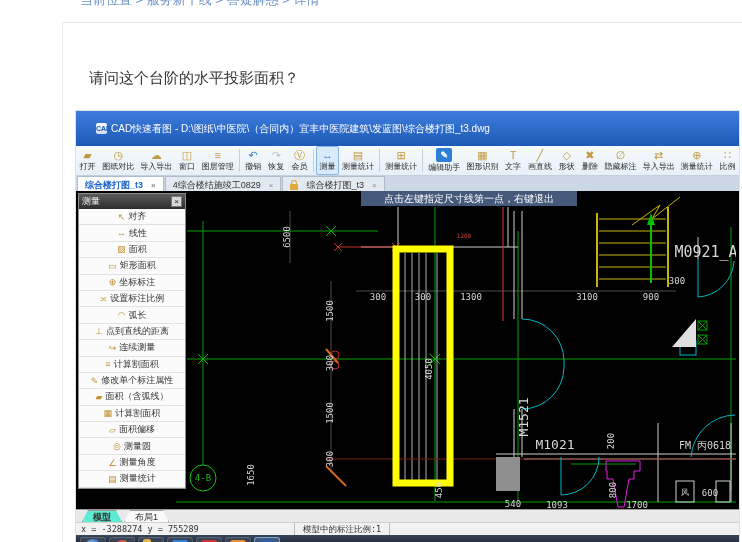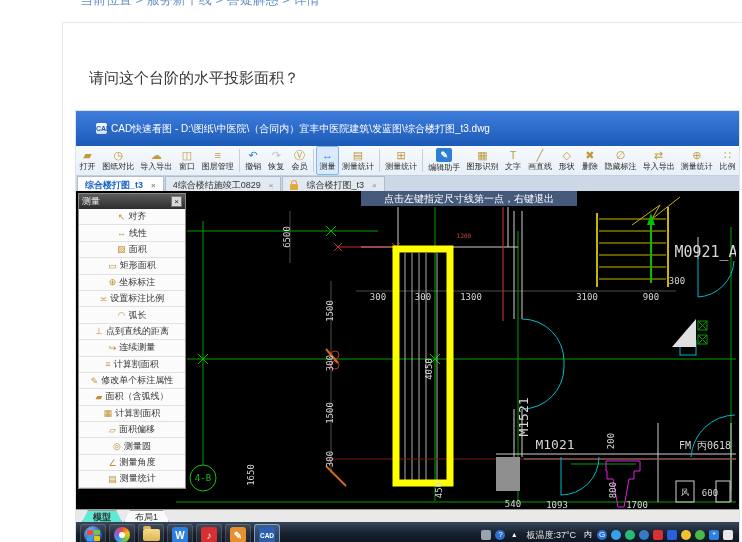--- a/index.html
+++ b/index.html
@@ -439,20 +439,24 @@
               </div>
             </div>
         </div>
       </div>
 
       <div class="sheetbar" id="sheettabs">
           <span class="stab active">模型</span>
           <span class="stab">布局1</span>
         </div>
 
+      <div class="statusbar">
+        <span class="coords">x = -3288274  y = 755289</span>
+        <span class="scale">模型中的标注比例:1</span>
+      </div>
 
       <div class="taskbar">
         <div id="task-apps" style="display:flex;gap:3px;">
             <div class="app">
               <span class="orb">
                 <i style="background: rgb(232, 76, 61);"></i>
                 <i style="background: rgb(122, 193, 67);"></i>
                 <i style="background: rgb(59, 156, 232);"></i>
                 <i style="background: rgb(244, 194, 13);"></i>
               </span>

